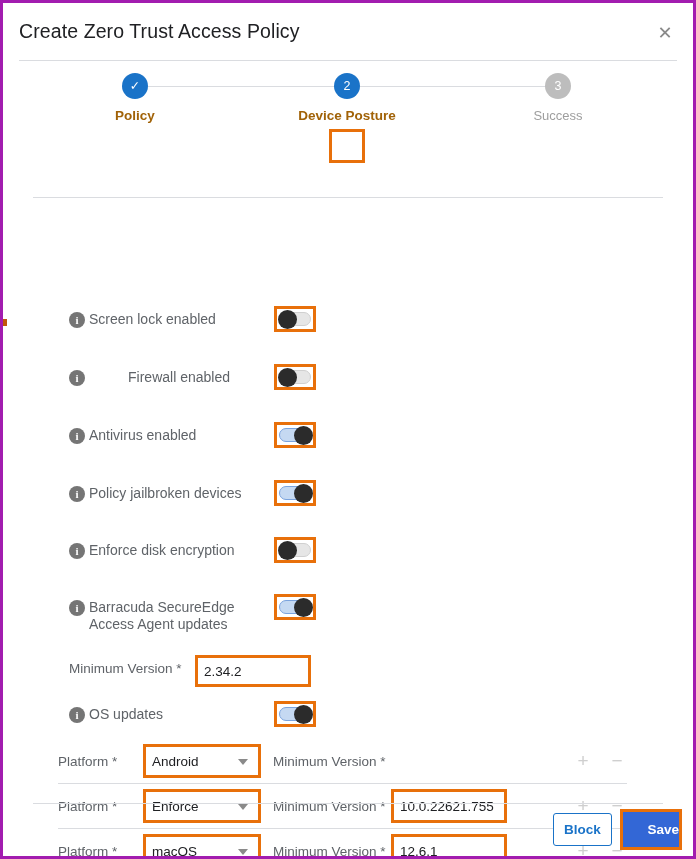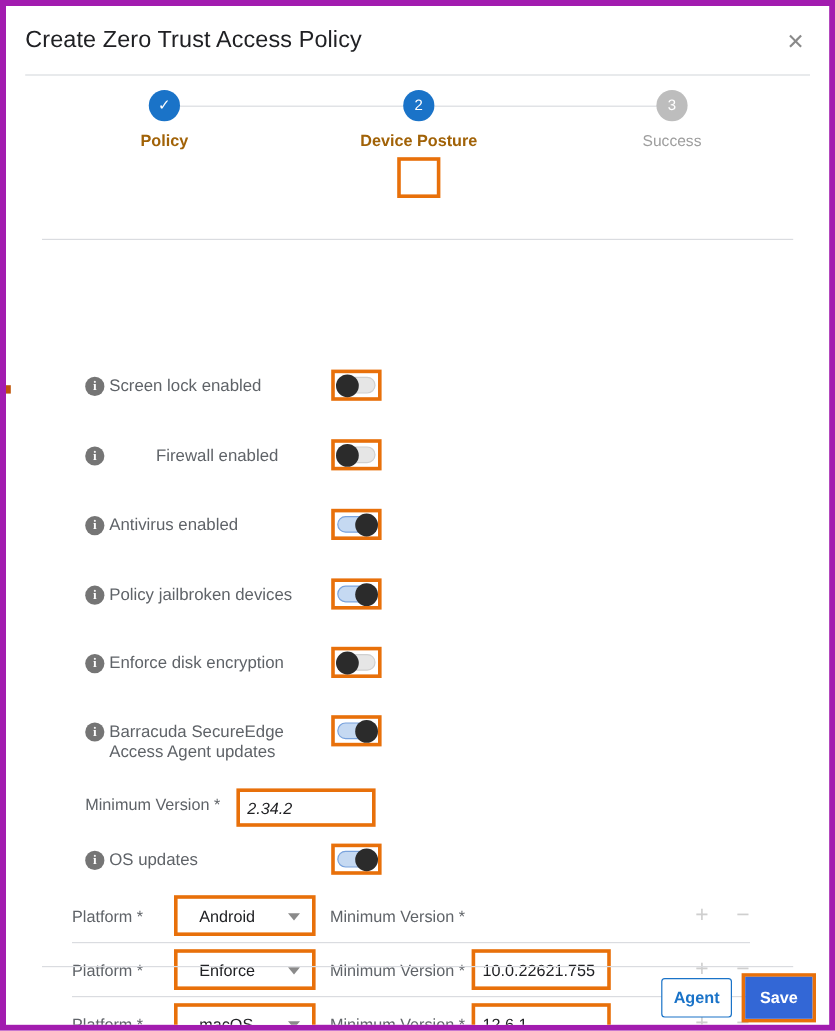--- a/index.html
+++ b/index.html
@@ -6,21 +6,21 @@
   html, body {
     margin: 0; padding: 0;
     width: 696px; height: 859px;
     background: #ffffff;
     font-family: "Liberation Sans", sans-serif;
   }
   #dialog {
     position: relative;
     width: 696px; height: 859px;
     background: #ffffff;
-    border: 5px solid #a21caf;
+    border: 3px solid #a21caf;
     overflow: hidden;
   }
 
   
   #header {
     position: relative;
     height: 58px;
   }
   #dialog-title {
     position: absolute;
@@ -163,21 +163,20 @@
     left: 192px; top: 516px;
     width: 116px; height: 32px;
     border: 3px solid #e8700a;
     background: #ffffff;
   }
   #minver-box .val {
     position: absolute;
     left: 6px; top: 6px;
     font-size: 13.5px;
     color: #202124;
-    font-style: italic;
   }
 
   
   #platform-table { position: absolute; left: 0; top: 600px; width: 100%; }
   .plat-row { position: relative; height: 45px; }
   .row-sep {
     position: absolute;
     left: 55px; right: 66px;
     bottom: 0;
     height: 1px;
@@ -192,21 +191,21 @@
   .select-wrap {
     position: absolute;
     left: 140px; top: 5px;
     width: 118px; height: 34px;
     border: 3px solid #e8700a;
     background: #ffffff;
     cursor: pointer;
   }
   .select-wrap .sel-val {
     position: absolute;
-    left: 18px; top: 7px;
+    left: 6px; top: 7px;
     font-size: 13.5px;
     color: #202124;
   }
   .caret {
     position: absolute;
     right: 10px; top: 12px;
     width: 0; height: 0;
     border-left: 5px solid transparent;
     border-right: 5px solid transparent;
     border-top: 6px solid #8a8a8a;
@@ -269,21 +268,21 @@
     cursor: pointer;
   }
   #save-btn {
     position: absolute;
     left: 0; top: 0; right: 0; bottom: 0;
     background: #3367d6;
     color: #ffffff;
     font-size: 13.5px;
     font-weight: bold;
     line-height: 35px;
-    text-align: center;
+    text-align: right;
   }
 
   #edge-mark {
     position: absolute;
     left: 0; top: 316px;
     width: 4px; height: 7px;
     background: #c0560a;
   }
 </style>
 </head>
@@ -439,20 +438,20 @@
         <div class="plus-btn">+</div>
         <div class="minus-btn">−</div>
 
       </div>
 
     </div>
   </div>
 
   <div class="hrule" id="rule-footer"></div>
   <div id="footer">
-    <div id="back-btn">Agent</div>
+    <div id="back-btn">Block</div>
     <div id="save-wrap">
       <div id="save-btn">Save</div>
     </div>
   </div>
 
   <div id="edge-mark"></div>
 </div>
 
 </body></html>

